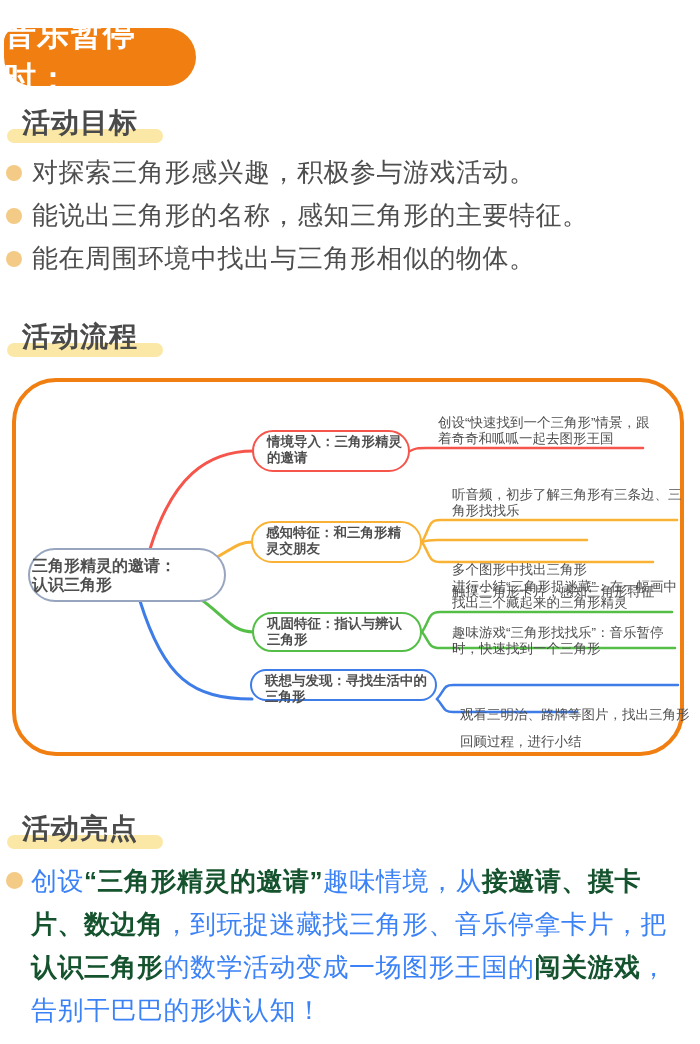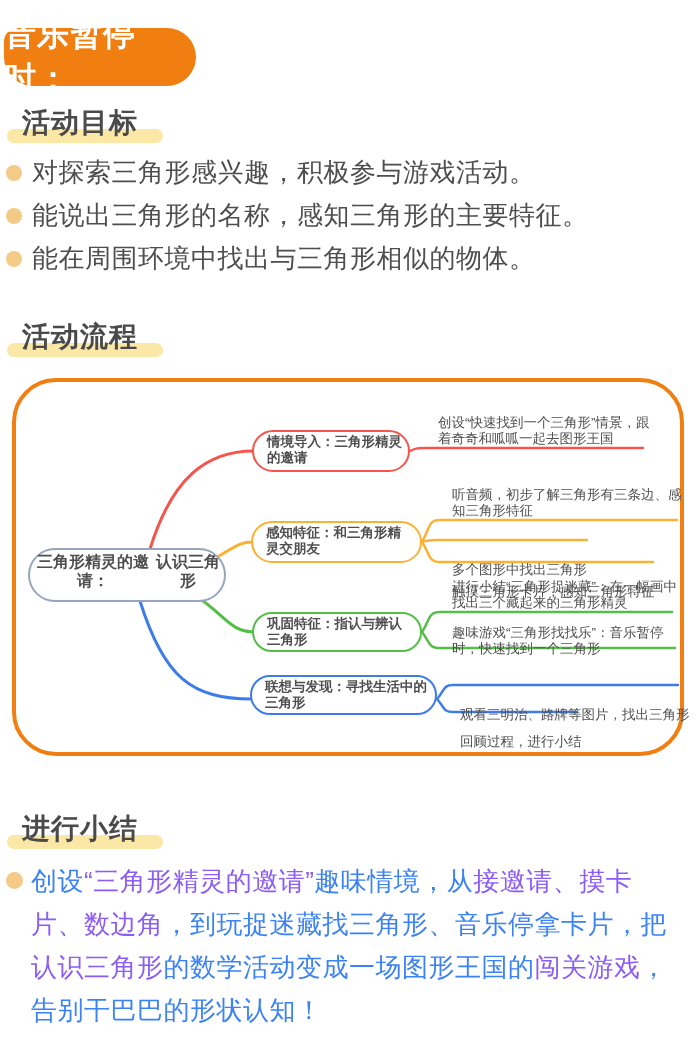--- a/index.html
+++ b/index.html
@@ -43,42 +43,42 @@
   }
   .mindmap svg{position:absolute;left:0;top:0;}
   .mm-node{
     position:absolute;box-sizing:border-box;background:#ffffff;
     border-radius:21px;display:flex;align-items:flex-start;
     font-size:13.5px;line-height:15.5px;color:#4f4f4f;font-weight:600;
     padding:2px 6px 2px 13px;z-index:2;
   }
   .mm-root{
     border:2.5px solid #97a5be;border-radius:27px;
-    flex-direction:row;justify-content:center;padding:2px;
+    flex-direction:column;justify-content:center;padding:2px;
     font-size:16px;line-height:19px;text-align:center;font-weight:700;
   }
   .b-red{border:2.5px solid #f5554a;}
   .b-yellow{border:2.5px solid #f9b233;}
   .b-green{border:2.5px solid #55be47;}
   .b-blue{border:2.5px solid #3e7ce8;}
   .mm-leaf{
     position:absolute;font-size:13.5px;line-height:16px;color:#4f4f4f;
     z-index:2;letter-spacing:0;
   }
   .nowrap{white-space:nowrap;margin-top:40px;}
   
   .para-dot{
     position:absolute;left:6px;top:872px;width:17px;height:17px;
     border-radius:50%;background:#f4cb86;
   }
   .para{
     position:absolute;left:31px;top:860px;width:654px;
     font-size:26px;line-height:43px;color:#4e4e4e;letter-spacing:0.5px;
   }
-  .seg-orange{color:#8b5cf6;font-weight:400;}
+  .seg-orange{color:#14532d;font-weight:700;}
   .seg-dark{color:#3b82f6;}
 </style>
 </head>
 <body>
 
 <div class="badge">
   <span>音乐暂停时：</span>
 </div>
 
 <div class="sec-title t-goals">
@@ -132,38 +132,38 @@
 
   <div class="mm-node b-red" style="left:236px;top:48px;width:158px;height:42px;">
     <span>情境导入：三角形精灵的邀请</span>
   </div>
   <div class="mm-node b-green" style="left:236px;top:230px;width:170px;height:40px;">
     <span>巩固特征：指认与辨认三角形</span>
   </div>
   <div class="mm-node b-yellow" style="left:235px;top:139px;width:171px;height:42px;">
     <span>感知特征：和三角形精灵交朋友</span>
   </div>
-  <div class="mm-node b-blue" style="left:234px;top:293px;width:187px;height:40px;">
+  <div class="mm-node b-blue" style="left:234px;top:287px;width:187px;height:32px;">
     <span>联想与发现：寻找生活中的三角形</span>
   </div>
 
   <div class="mm-leaf" style="left:422px;top:33px;width:222px;">创设“快速找到一个三角形”情景，跟着奇奇和呱呱一起去图形王国</div>
 
-  <div class="mm-leaf" style="left:436px;top:105px;width:230px;">听音频，初步了解三角形有三条边、感知三角形特征</div>
+  <div class="mm-leaf" style="left:436px;top:105px;width:230px;">听音频，初步了解三角形有三条边、三角形找找乐</div>
   <div class="mm-leaf nowrap" style="left:436px;top:140px;">多个图形中找出三角形</div>
   <div class="mm-leaf nowrap" style="left:436px;top:162px;">触摸三角形卡片，感知三角形特征</div>
 
   <div class="mm-leaf" style="left:436px;top:197px;width:232px;">进行小结“三角形捉迷藏”：在一幅画中找出三个藏起来的三角形精灵</div>
   <div class="mm-leaf" style="left:436px;top:243px;width:224px;">趣味游戏“三角形找找乐”：音乐暂停时，快速找到一个三角形</div>
 
   <div class="mm-leaf nowrap" style="left:444px;top:285px;">观看三明治、路牌等图片，找出三角形</div>
   <div class="mm-leaf nowrap" style="left:444px;top:312px;">回顾过程，进行小结</div>
 </div>
 
 <div class="sec-title t-highl">
   <span class="bar"></span>
-  <span class="txt">进行小结</span>
+  <span class="txt">活动亮点</span>
 </div>
 
 <span class="para-dot"></span>
 <div class="para">
   <span class="seg-dark">创设</span><span class="seg-orange">“三角形精灵的邀请”</span><span class="seg-dark">趣味情境，从</span><span class="seg-orange">接邀请、摸卡片、数边角</span><span class="seg-dark">，到玩捉迷藏找三角形、音乐停拿卡片，把</span><span class="seg-orange">认识三角形</span><span class="seg-dark">的数学活动变成一场图形王国的</span><span class="seg-orange">闯关游戏</span><span class="seg-dark">，告别干巴巴的形状认知！</span>
 </div>
 
 </body></html>

